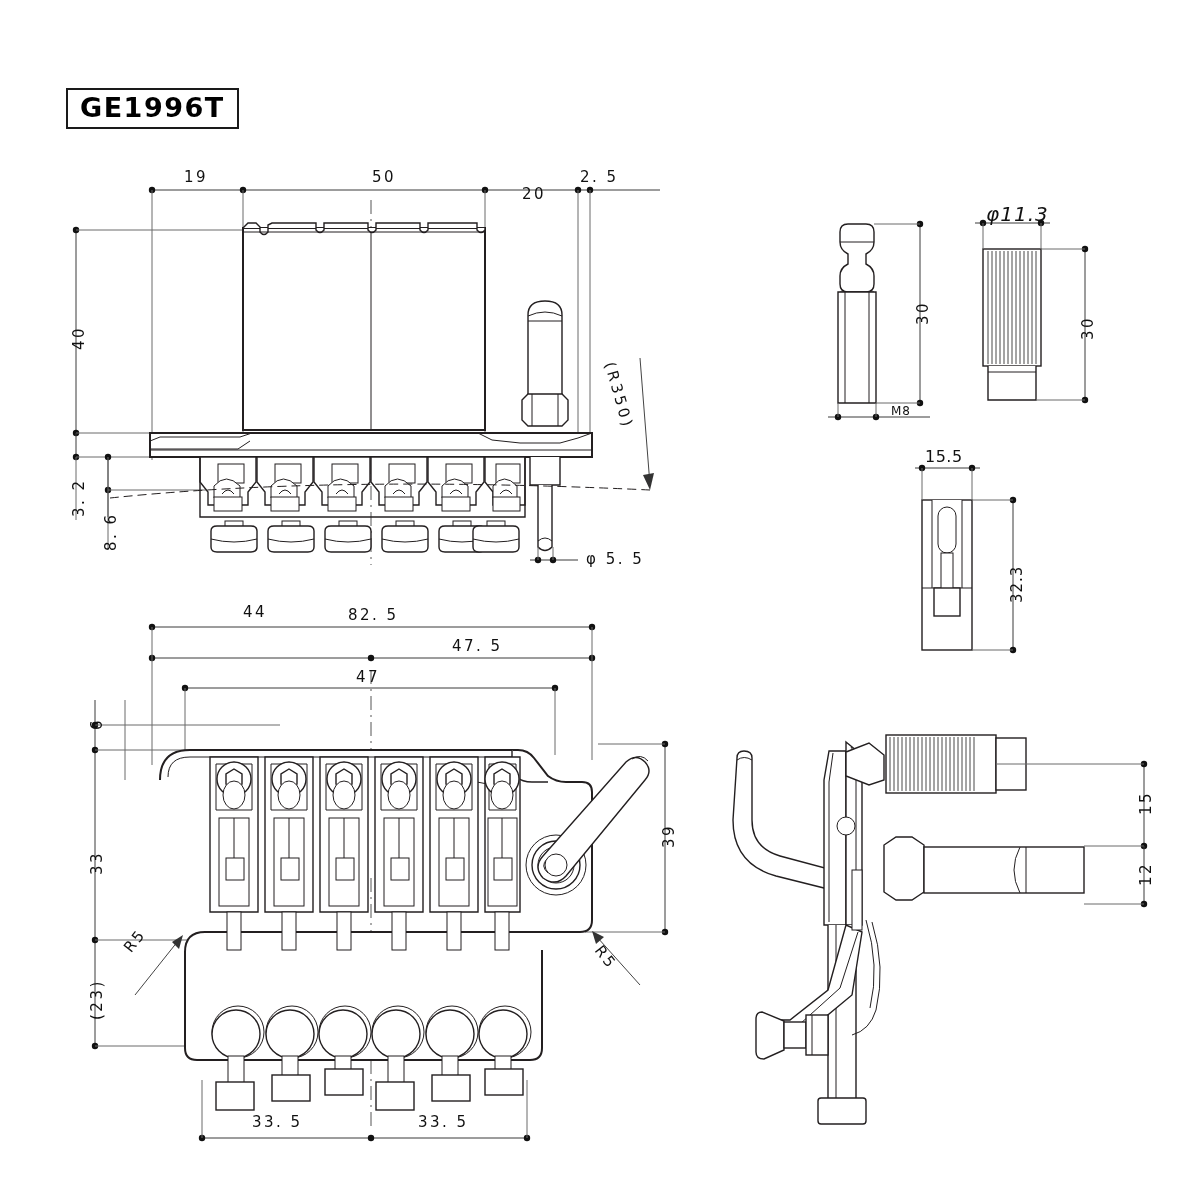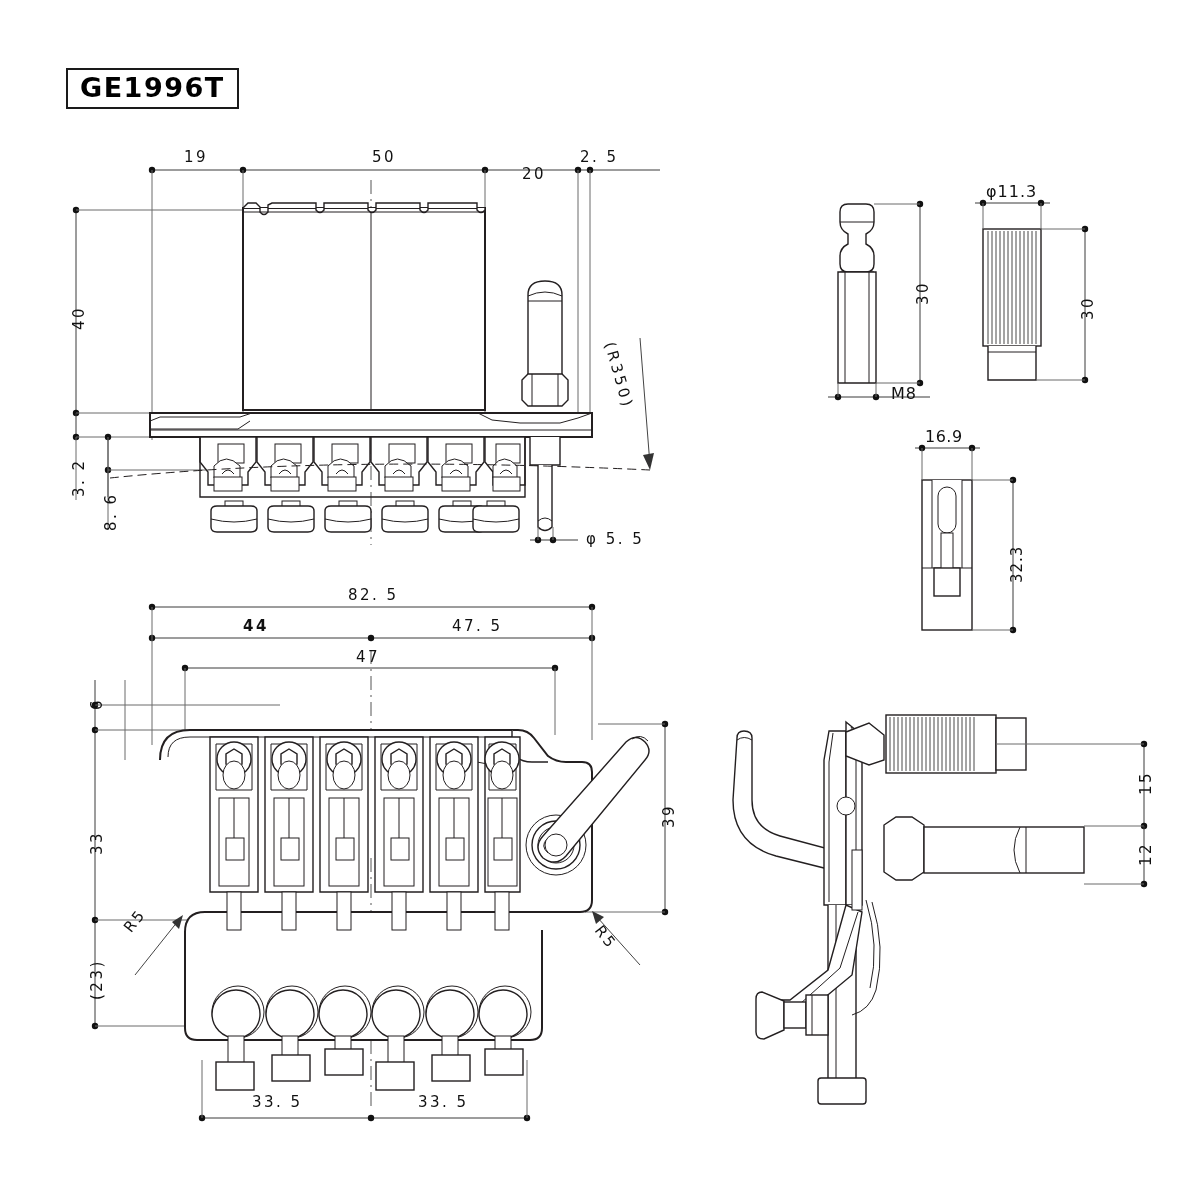--- a/index.html
+++ b/index.html
@@ -1,17 +1,17 @@
 <!DOCTYPE html>
 <html><head>
 <meta charset="utf-8">
 <style>
   html,body{margin:0;padding:0;background:#ffffff;}
   body{width:1200px;height:1200px;font-family:"DejaVu Sans","Liberation Sans",sans-serif;color:#000;overflow:hidden;}
-  #sheet{position:relative;width:1200px;height:860px;background:#fff;}
+  #sheet{position:relative;width:1200px;height:860px;background:#fff;margin-top:20px;}
 
   
   #title-box{
     position:absolute;left:66px;top:68px;
     border:2px solid #1a1a1a;
     padding:4px 12px 6px 12px;
     font-weight:bold;font-size:27px;letter-spacing:1.5px;
     font-family:"DejaVu Sans","Liberation Sans",sans-serif;
     line-height:1;
   }
@@ -590,40 +590,40 @@
   <div class="dim-label" style="left:580px;top:148px;">2. 5</div>
 
   <div class="dim-label vert" style="left:70px;top:330px;">40</div>
   <div class="dim-label vert" style="left:70px;top:497px;">3. 2</div>
   <div class="dim-label vert" style="left:102px;top:531px;">8. 6</div>
 
   <div class="dim-label" style="left:618px;top:340px;transform-origin:0 0;transform:rotate(74deg);letter-spacing:3px;">(R350)</div>
   <div class="dim-label" style="left:586px;top:530px;">φ 5. 5</div>
 
   <div class="dim-label" style="left:348px;top:586px;">82. 5</div>
-  <div class="dim-label" style="left:243px;top:617px;font-weight:bold;">44</div>
+  <div class="dim-label" style="left:243px;top:583px;">44</div>
   <div class="dim-label" style="left:452px;top:617px;">47. 5</div>
   <div class="dim-label" style="left:356px;top:648px;">47</div>
 
   <div class="dim-label vert" style="left:88px;top:710px;">6</div>
   <div class="dim-label vert" style="left:88px;top:855px;">33</div>
   <div class="dim-label vert" style="left:88px;top:1000px;">(23)</div>
   <div class="dim-label vert" style="left:660px;top:828px;">39</div>
 
   <div class="dim-label" style="left:252px;top:1093px;">33. 5</div>
   <div class="dim-label" style="left:418px;top:1093px;">33. 5</div>
 
   <div class="dim-label" style="left:120px;top:925px;transform-origin:0 0;transform:rotate(-52deg);">R5</div>
   <div class="dim-label" style="left:605px;top:922px;transform-origin:0 0;transform:rotate(52deg);">R5</div>
 
   <div class="dim-label vert" style="left:914px;top:305px;">30</div>
-  <div class="dim-label" style="left:891px;top:384px;font-size:16px;letter-spacing:1px;">M8</div>
-
-  <div class="dim-label" style="left:986px;top:182px;font-size:16px;letter-spacing:1px;">φ11.3</div>
+  <div class="dim-label" style="left:891px;top:384px;font-size:12px;letter-spacing:1px;">M8</div>
+
+  <div class="dim-label" style="left:986px;top:182px;font-size:20px;letter-spacing:1px;font-style:italic;">φ11.3</div>
   <div class="dim-label vert" style="left:1079px;top:320px;">30</div>
 
-  <div class="dim-label" style="left:925px;top:427px;font-size:16px;letter-spacing:0.5px;">16.9</div>
+  <div class="dim-label" style="left:925px;top:427px;font-size:16px;letter-spacing:0.5px;">15.5</div>
   <div class="dim-label vert" style="left:1008px;top:583px;letter-spacing:1px;">32.3</div>
 
   <div class="dim-label vert" style="left:1137px;top:795px;">15</div>
   <div class="dim-label vert" style="left:1137px;top:866px;">12</div>
 
 </div>
 
 </body></html>

